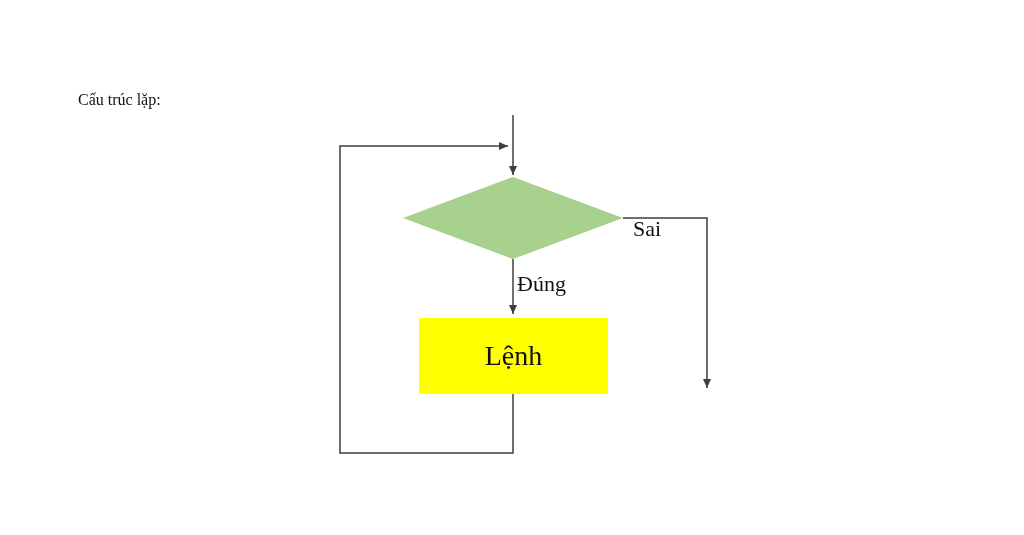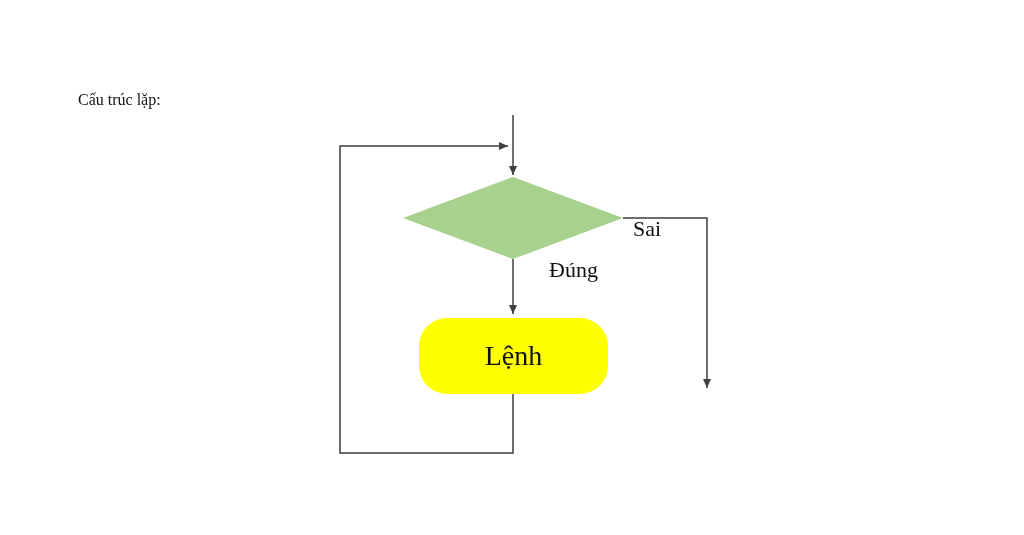--- a/index.html
+++ b/index.html
@@ -59,35 +59,33 @@
     white-space: nowrap;
     pointer-events: none;
   }
   .branch-label.false-pos {
     left: 633px;
     top: 184px;
     margin-top: 32px;
   }
   .branch-label.true-pos {
     left: 517px;
-    top: 257px;
-    margin-left: 32px;
+    top: 271px;
   }
   .action-box {
     position: absolute;
     left: 419px;
     top: 318px;
     width: 189px;
     height: 76px;
     display: flex;
     align-items: center;
     justify-content: center;
     font-size: 28px;
     white-space: nowrap;
-    border-radius: 28px;
   }
 </style>
 </head>
 <body>
 
 <div class="canvas">
 
   <div class="title">Cấu trúc lặp:</div>
 
   <div class="watermark">

